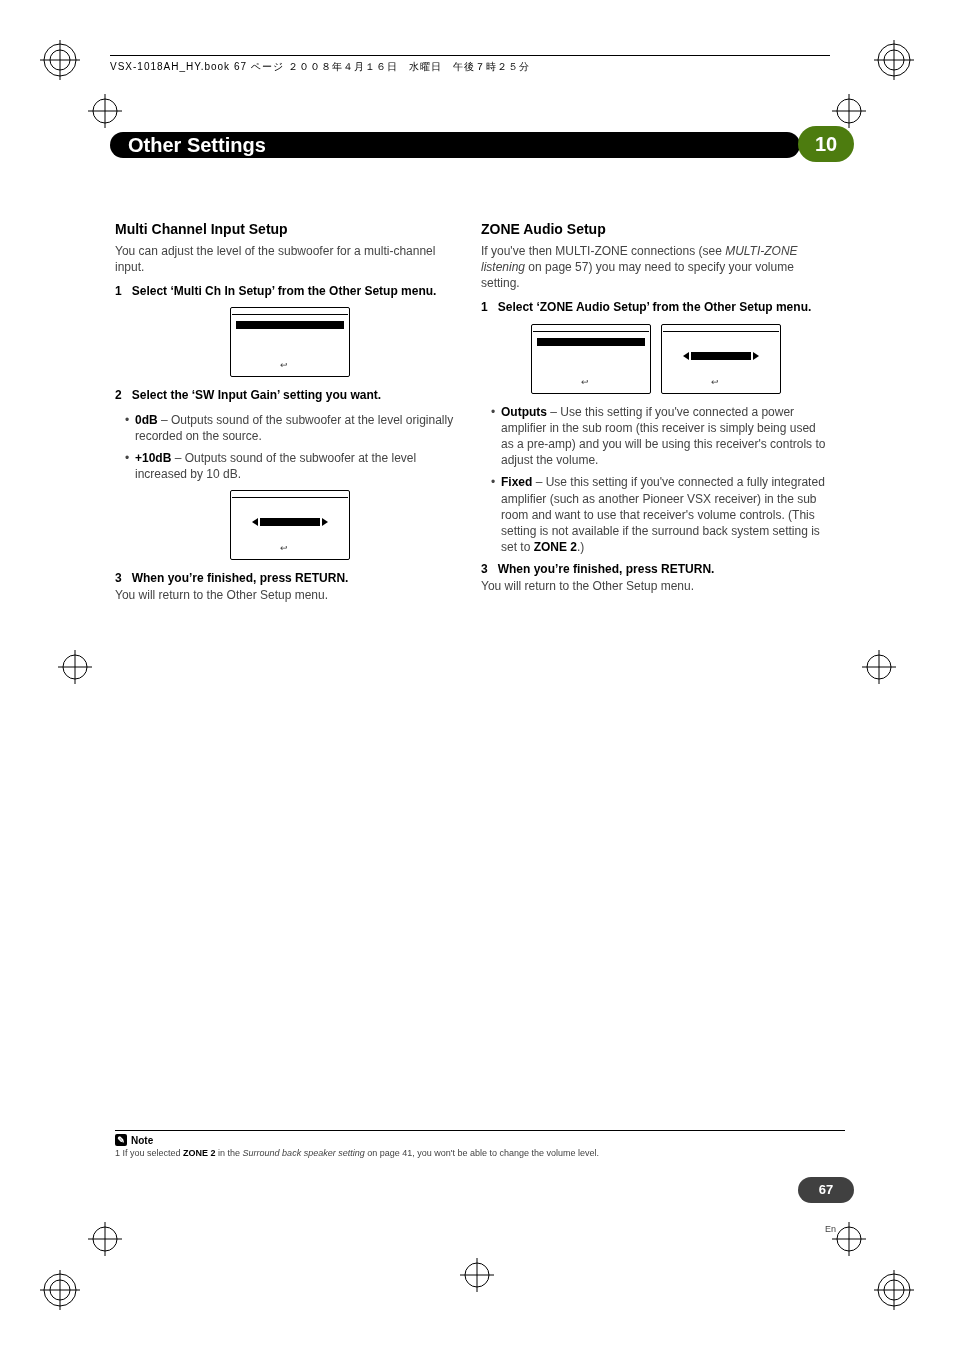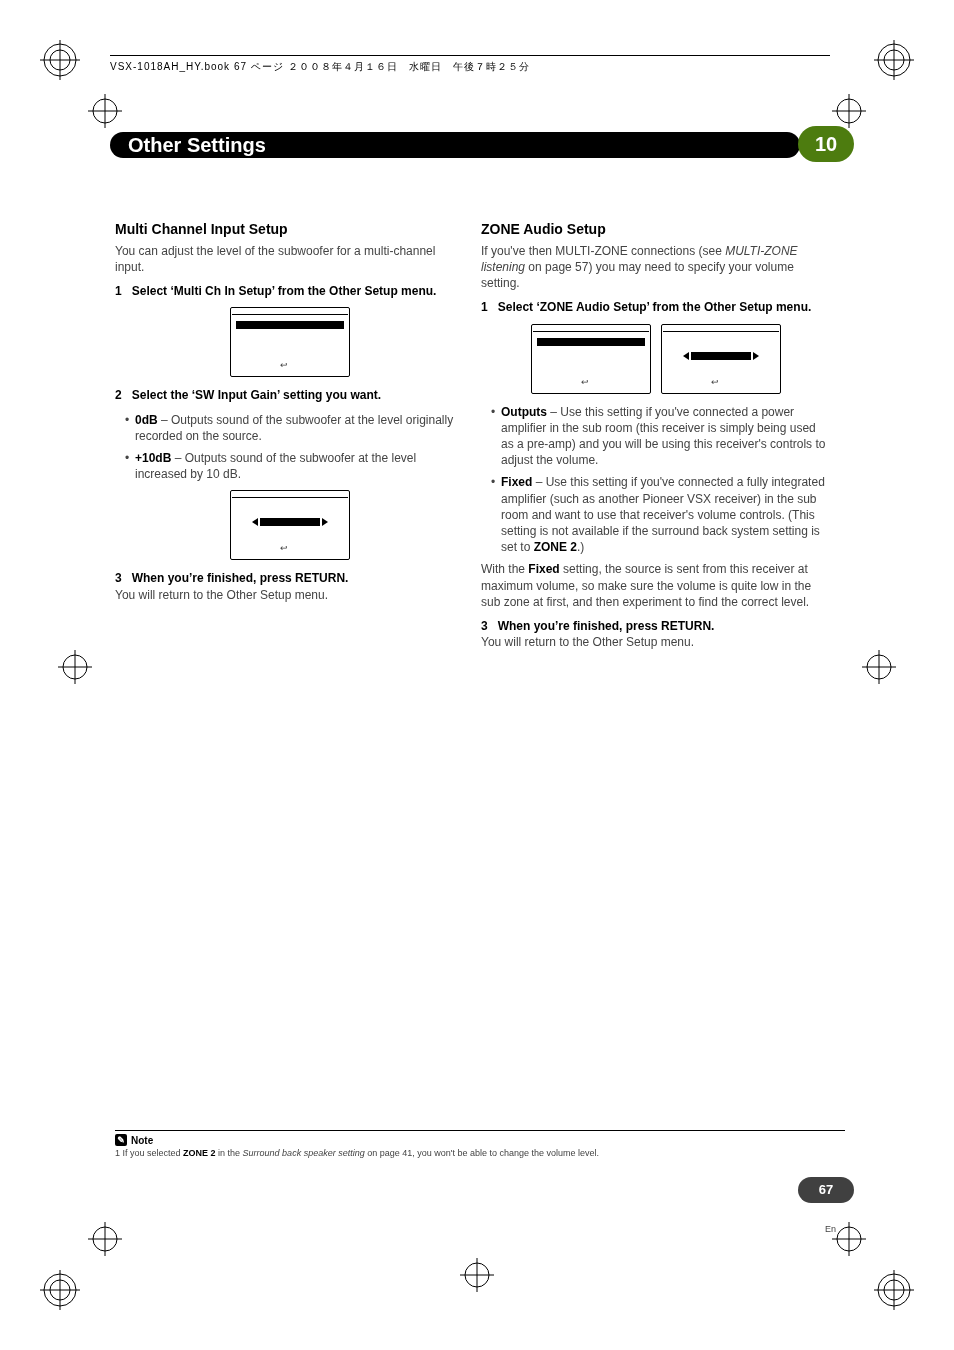--- a/index.html
+++ b/index.html
@@ -201,23 +201,20 @@
       </div>
       <div class="bullet">
         <div class="dot">•</div>
         <div class="btxt"><span class="bold">Outputs</span><span> – Use this setting if you've connected a power amplifier in the sub room (this receiver is simply being used as a pre-amp) and you will be using this receiver's controls to adjust the volume.</span></div>
       </div>
       <div class="bullet">
         <div class="dot">•</div>
         <div class="btxt"><span class="bold">Fixed</span><span> – Use this setting if you've connected a fully integrated amplifier (such as another Pioneer VSX receiver) in the sub room and want to use that receiver's volume controls. (This setting is not available if the surround back system setting is set to </span><span class="bold">ZONE 2</span><span>.)</span></div>
       </div>
       <div class="para">
-        <span>With the </span><span class="bold">Fixed</span><span> setting, the source is sent from this receiver at maximum volume, so make sure the volume is quite low in the sub zone at first, and then experiment to find the correct level.</span>
-      </div>
-      <div class="para">
         <span class="step-b"><span>3</span>&nbsp;&nbsp;&nbsp;<span>When you’re finished, press RETURN.</span></span><br>
         <span>You will return to the Other Setup menu.</span>
       </div>
     </div>
   </div>
 
   <div class="note-rule"></div>
   <div class="note-label">
     <span class="icon">✎</span>
     <span>Note</span>

